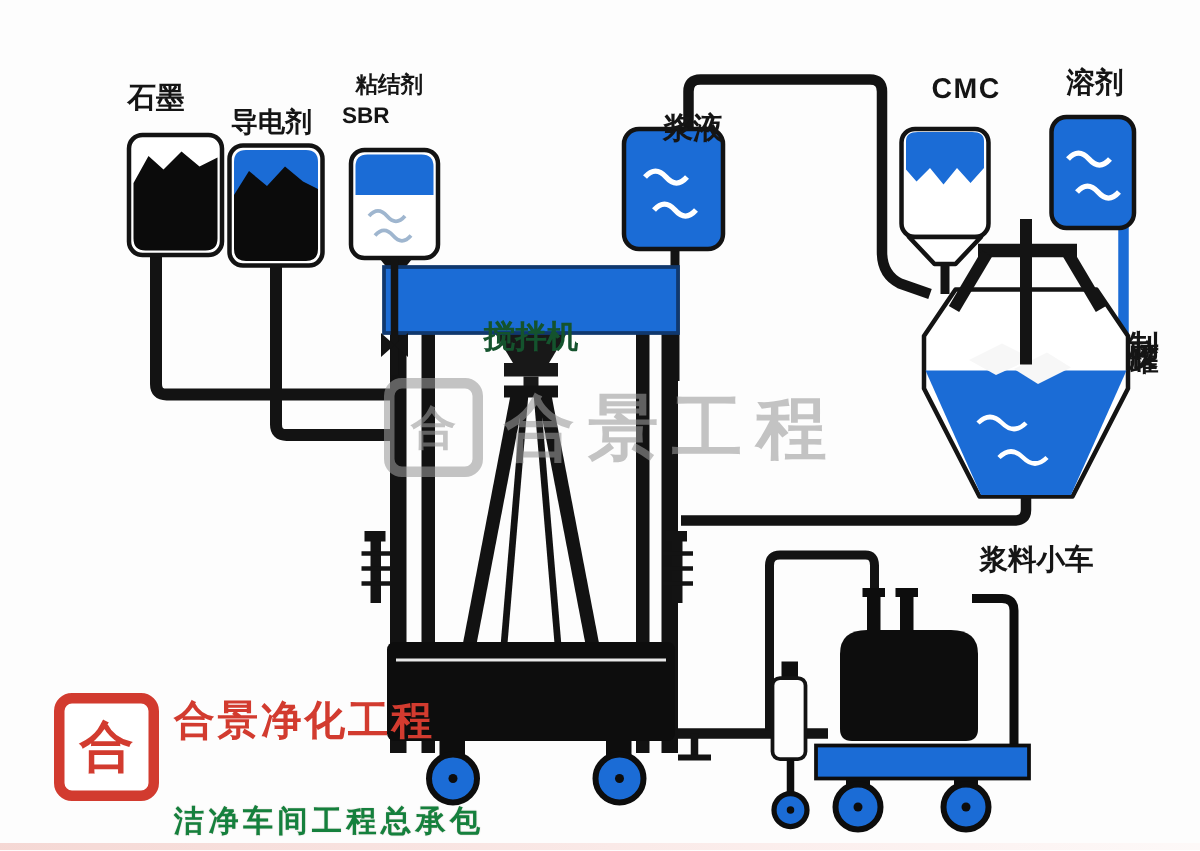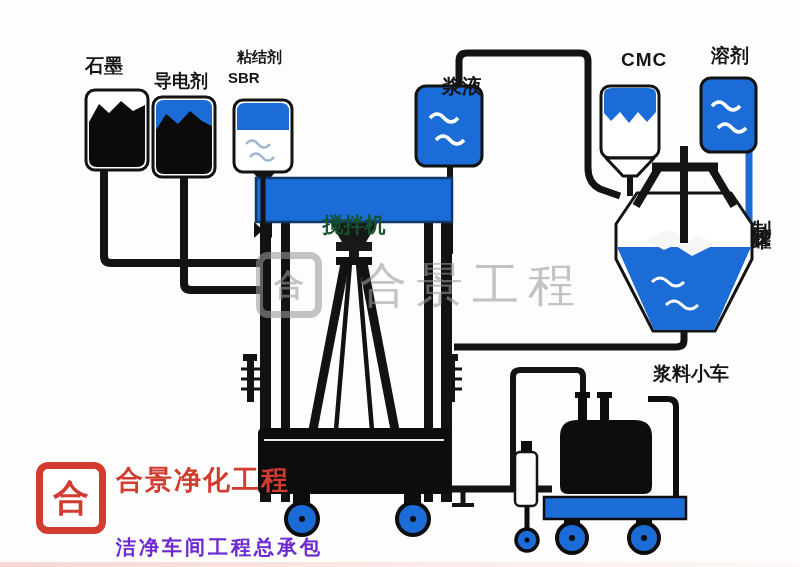--- a/index.html
+++ b/index.html
@@ -13,27 +13,27 @@
   .lbl-binder-type{left:228px;top:70px;font-size:15px;}
   .lbl-slurry{left:442px;top:76px;font-size:20px;}
   .lbl-cmc{left:606px;top:50px;font-size:19px;letter-spacing:1px;margin-left:15px;}
   .lbl-solvent{left:711px;top:46px;font-size:19px;}
   .lbl-glue-tank{left:752px;top:204px;font-size:20px;writing-mode:vertical-rl;text-orientation:upright;letter-spacing:5px;}
   .lbl-mixer{left:256px;top:174px;width:196px;height:44px;display:flex;align-items:center;justify-content:center;font-size:21px;color:#14532d;margin-top:28px;}
   .lbl-cart{left:653px;top:364px;font-size:19px;}
   .watermark{position:absolute;left:256px;top:252px;display:flex;align-items:center;gap:14px;opacity:.58;}
   .wm-logo{width:52px;height:52px;border:7px solid #9a9a9a;border-radius:12px;display:flex;align-items:center;justify-content:center;
            font-size:30px;font-weight:700;color:#9a9a9a;}
-  .wm-text{font-size:47px;font-weight:400;color:#9a9a9a;letter-spacing:9px;margin-left:24px;}
+  .wm-text{font-size:47px;font-weight:700;color:#9a9a9a;letter-spacing:9px;}
   .footer{position:absolute;left:36px;top:462px;display:flex;gap:10px;}
   .ft-logo{width:56px;height:58px;border:7px solid #d23b2f;border-radius:12px;display:flex;align-items:center;justify-content:center;
            font-size:36px;font-weight:700;color:#d23b2f;background:#fff;}
   .ft-lines{display:flex;flex-direction:column;justify-content:center;gap:4px;}
   .ft-company{font-size:27px;font-weight:700;color:#d23b2f;letter-spacing:2px;}
-  .ft-tagline{font-size:20px;font-weight:700;color:#6d28d9;letter-spacing:3px;text-shadow:0 0 1px #cfc8c0;margin-top:32px;}
+  .ft-tagline{font-size:20px;font-weight:700;color:#15803d;letter-spacing:3px;text-shadow:0 0 1px #cfc8c0;margin-top:32px;}
   .ft-services{font-size:15px;font-weight:700;color:#d9d3cc;letter-spacing:1px;}
   .bottom-strip{position:absolute;left:0;bottom:0;width:100%;height:5px;
                 background:linear-gradient(to right,#f2c7c2,#fbeae8 70%,#fdf7f6);opacity:.7;}
 </style>
 </head>
 <body>
 
 <div class="stage">
 
   <svg width="800" height="567" viewBox="0 0 800 567">

